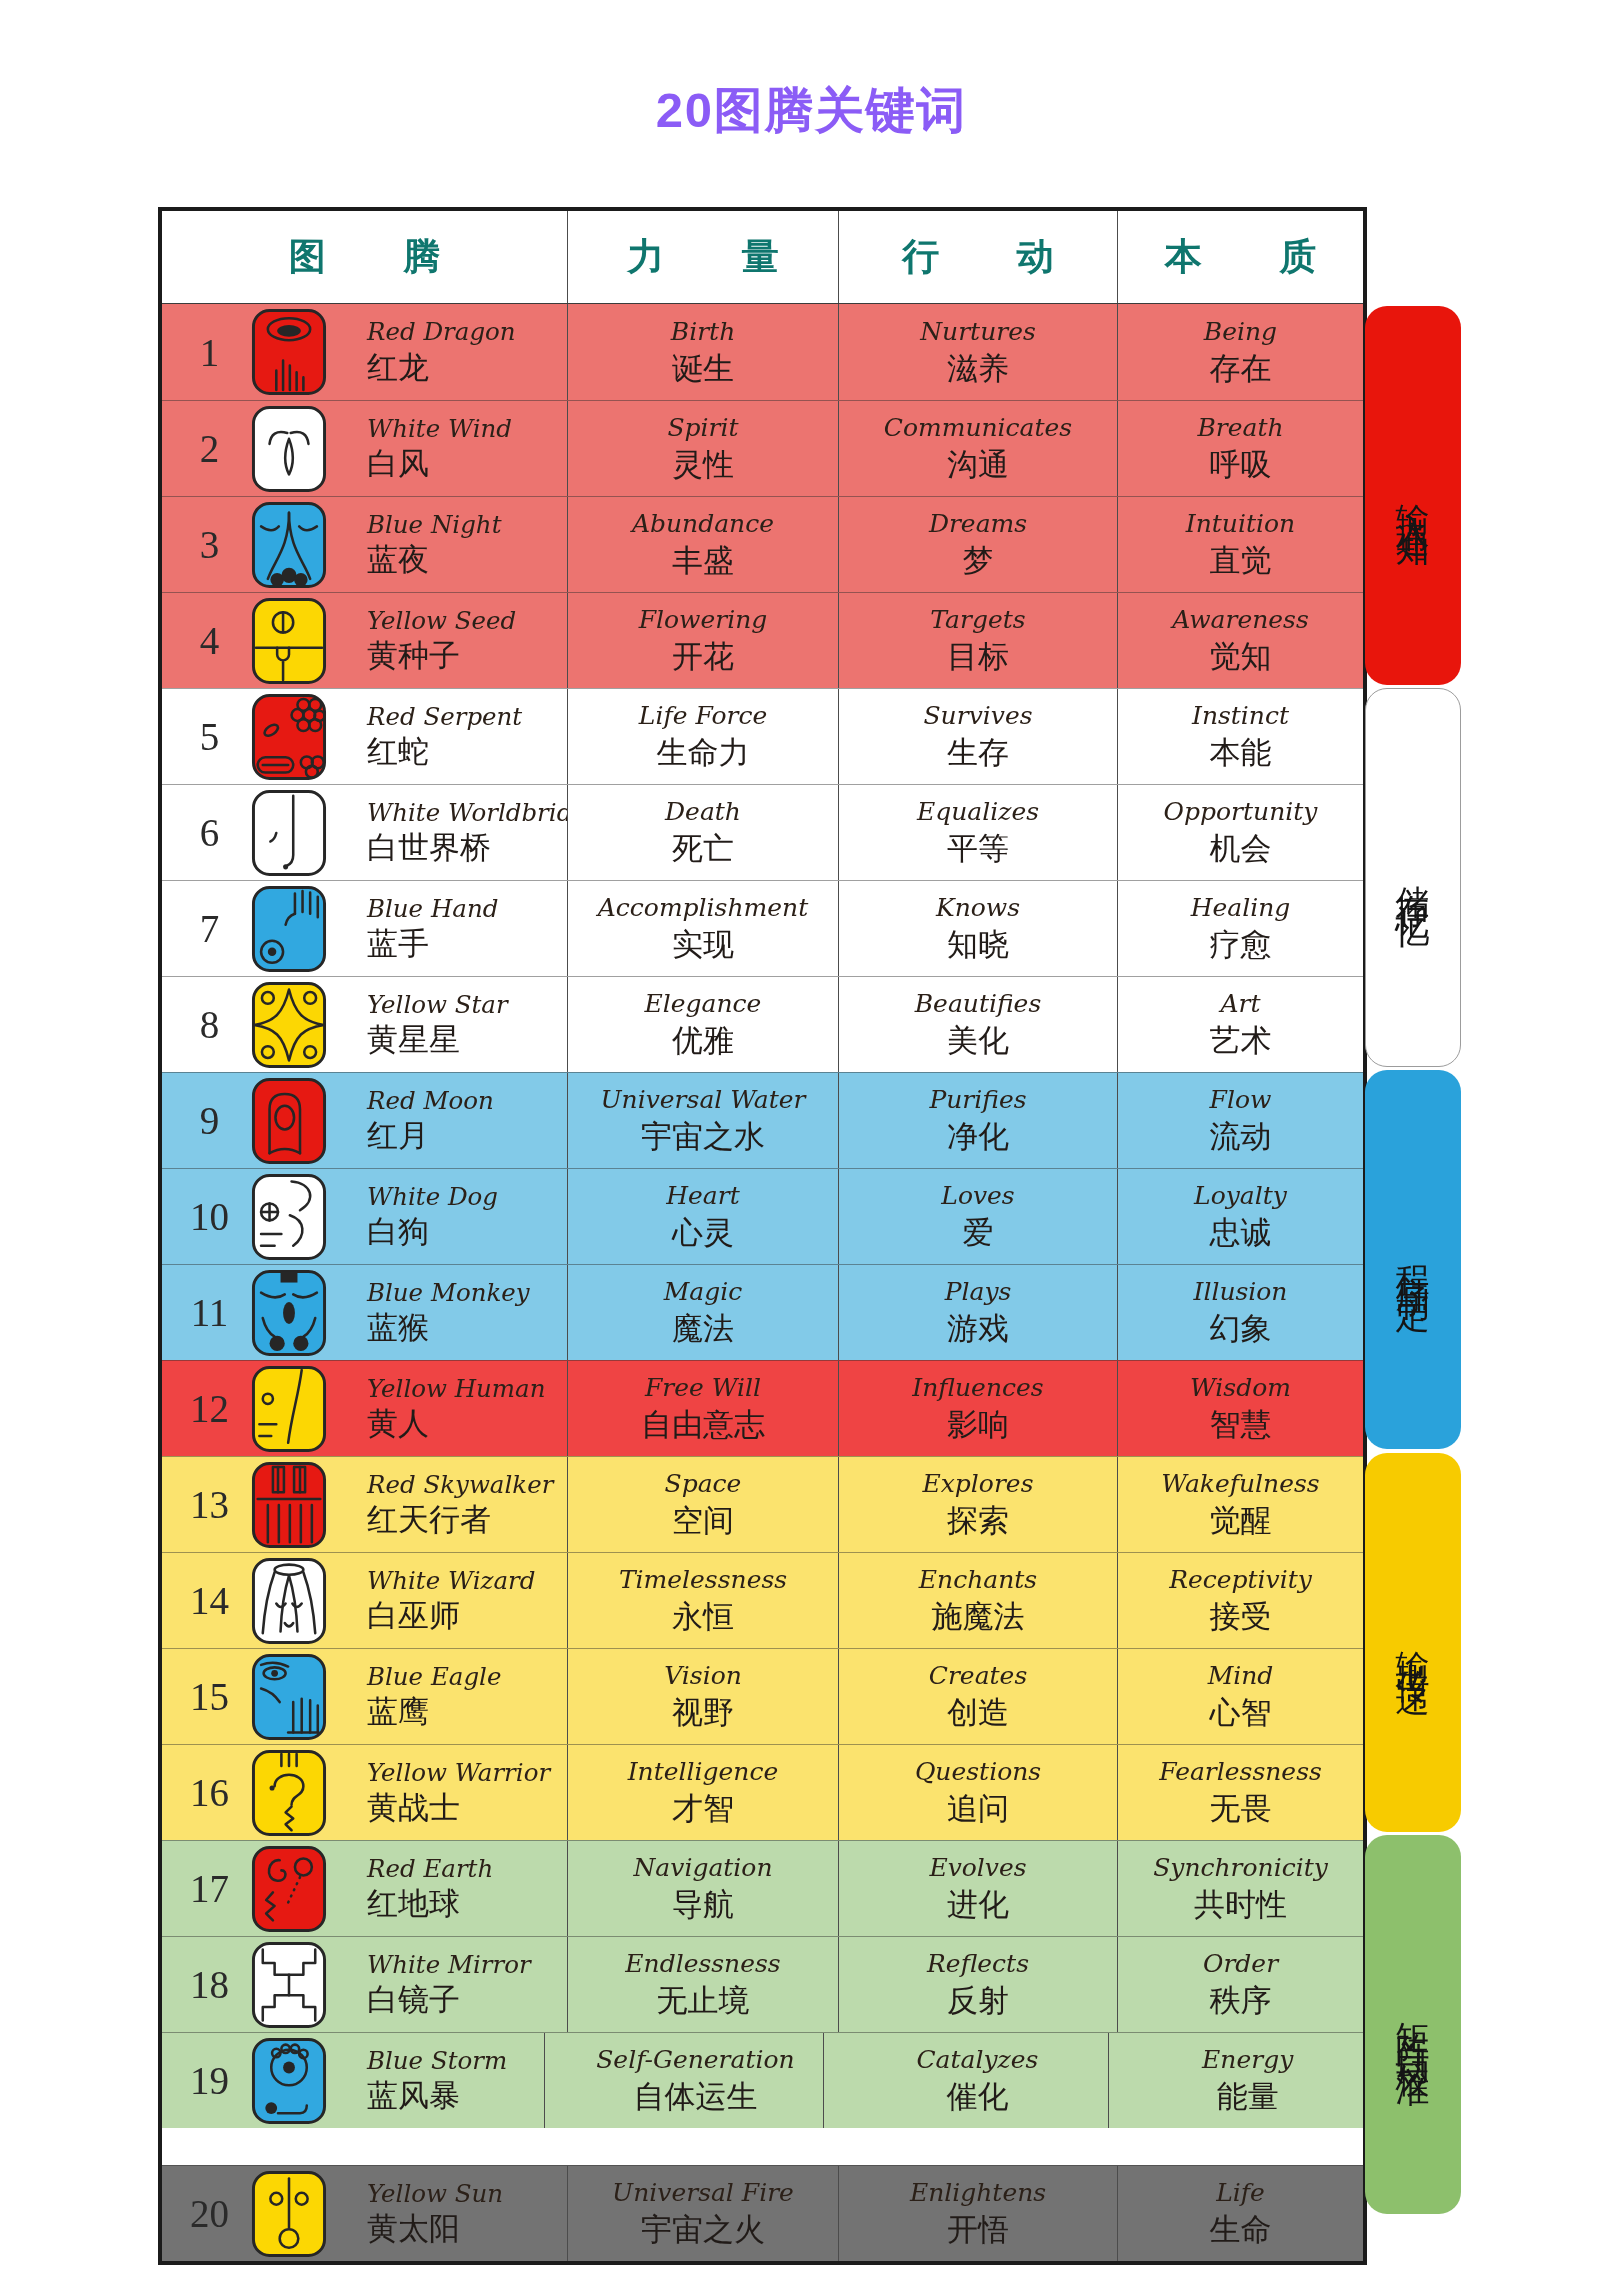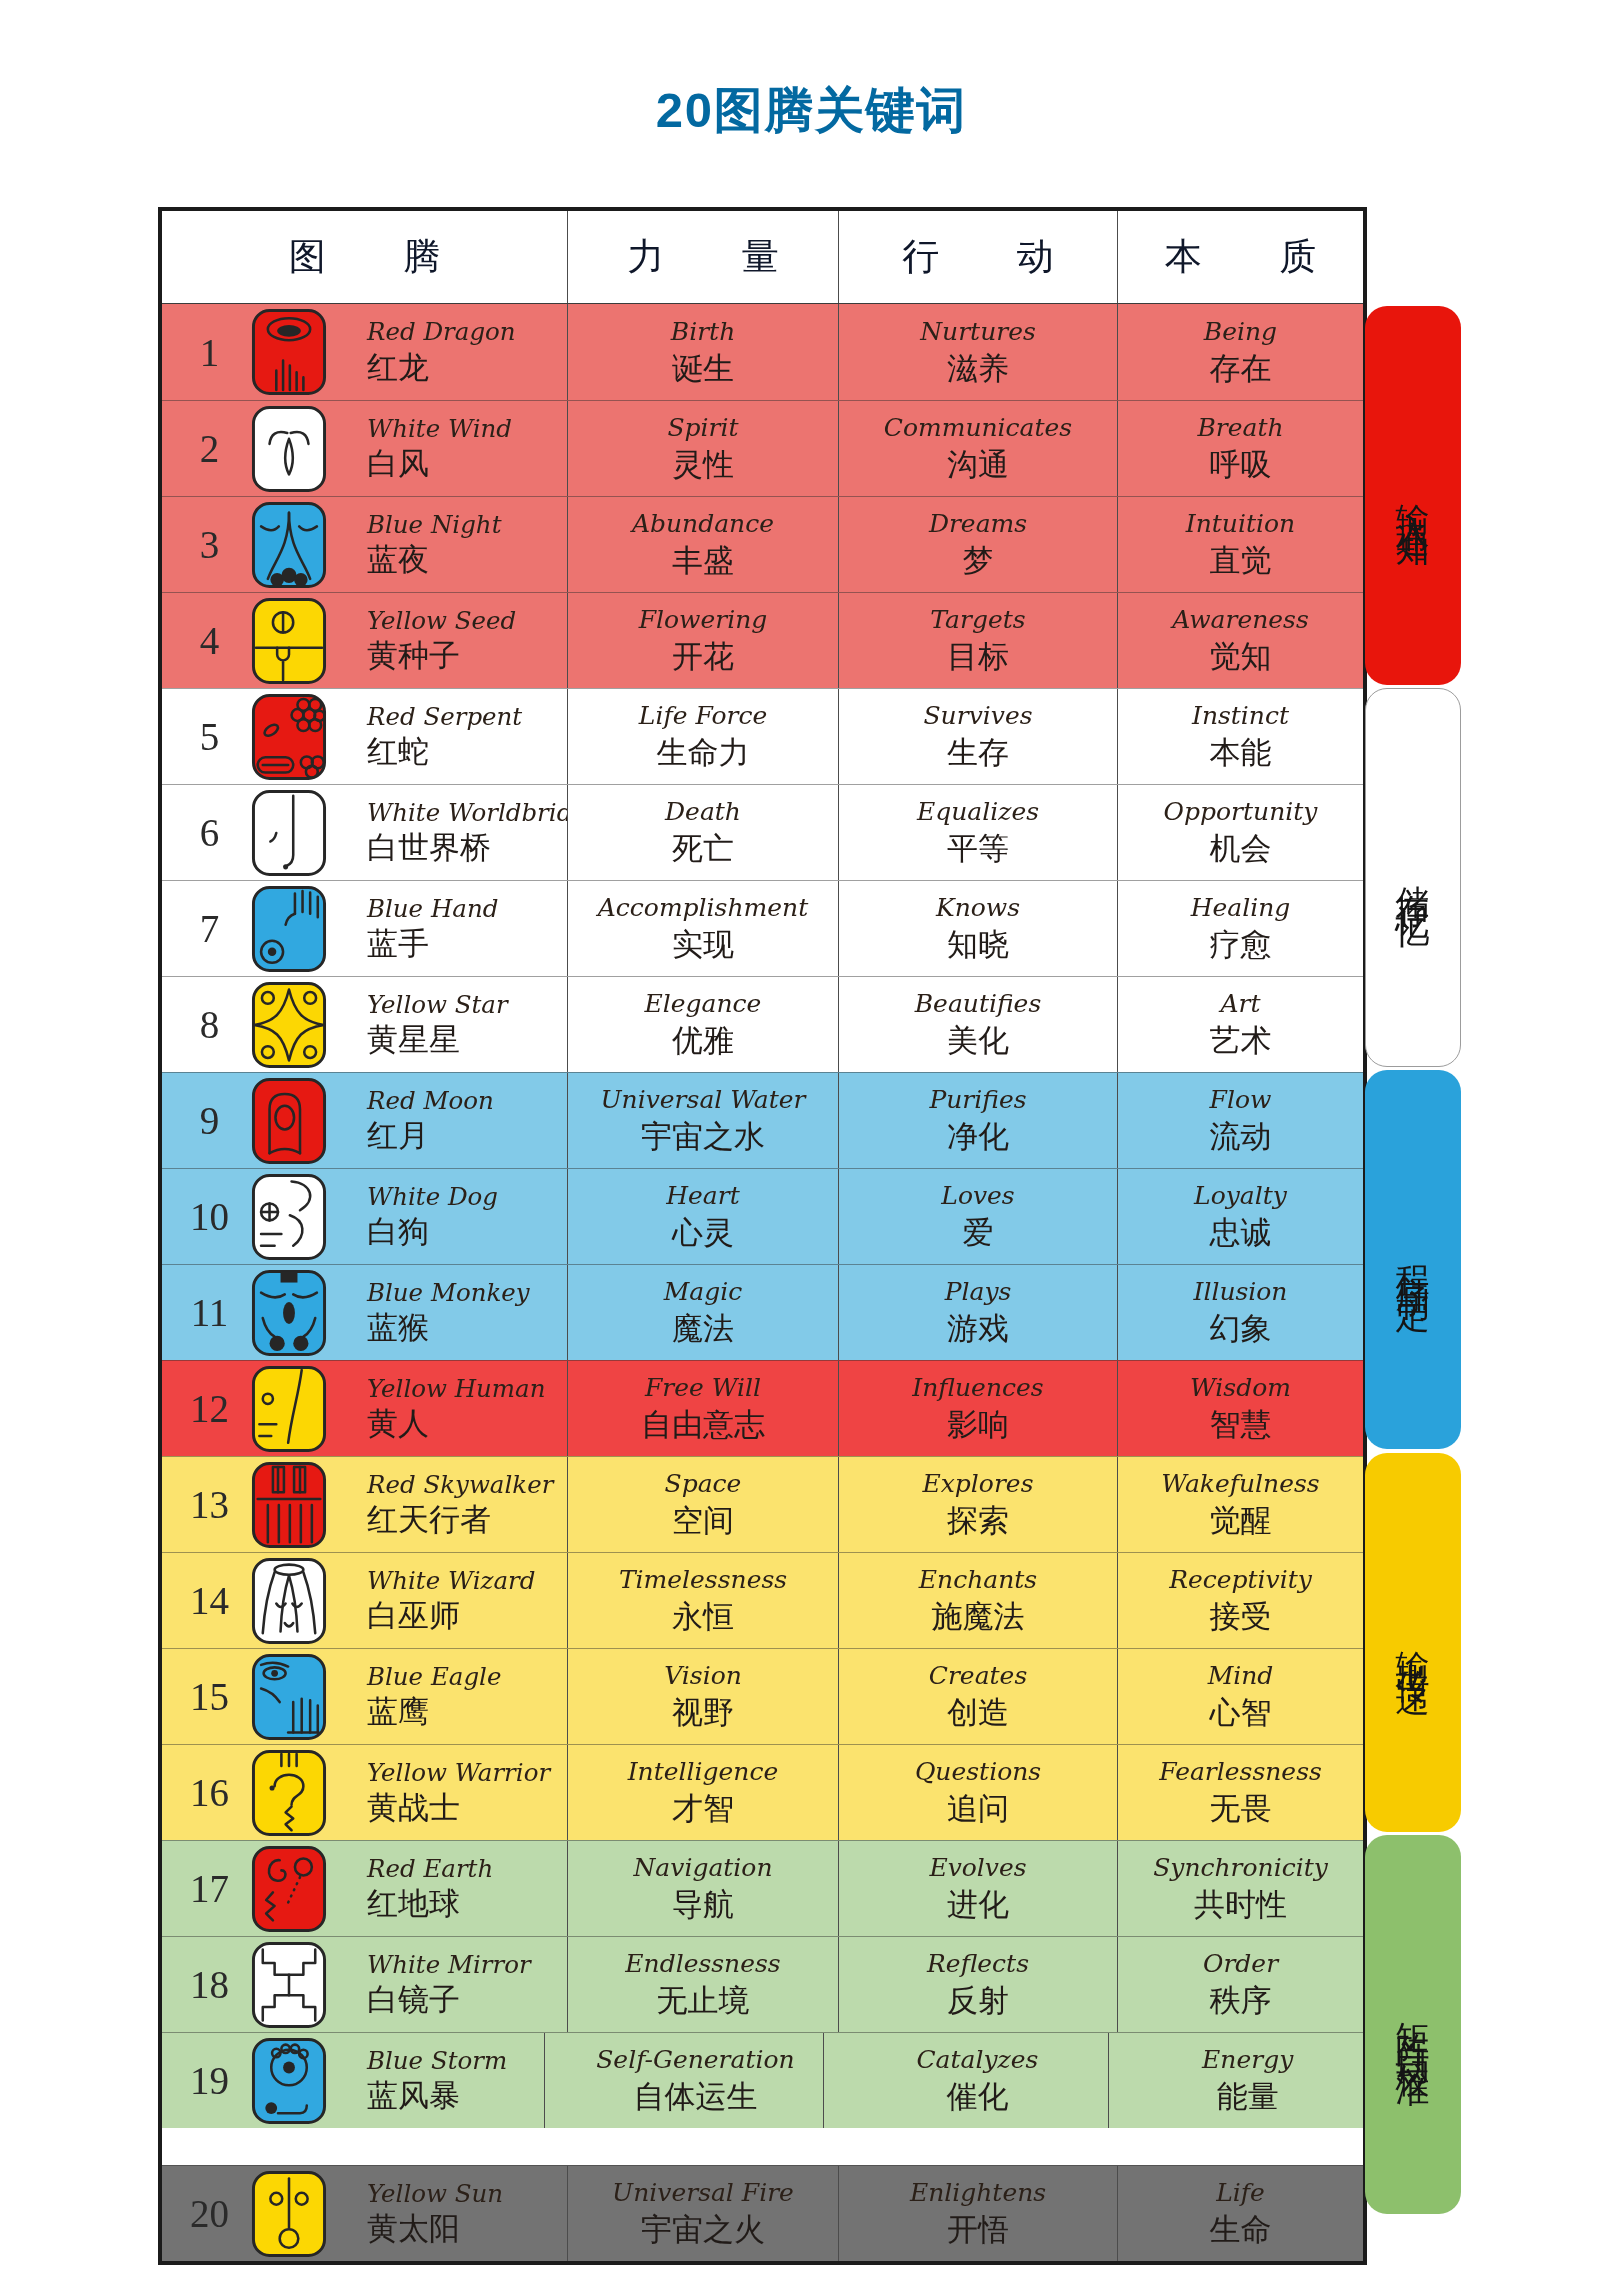--- a/index.html
+++ b/index.html
@@ -1,24 +1,24 @@
 <!DOCTYPE html>
 <html style="font-size:13.5px"><head>
 <meta charset="utf-8">
 <style>
   html,body{margin:0;padding:0;background:#ffffff;}
   .stage{position:relative;width:1623px;height:2295px;background:#ffffff;overflow:hidden;
          font-family:"Liberation Sans",sans-serif;color:#2b2523;}
   .title{position:absolute;left:0;top:78px;width:100%;text-align:center;
-         font-size:49px;font-weight:700;letter-spacing:1.7px;color:#0369a1;}
+         font-size:49px;font-weight:700;letter-spacing:1.7px;color:#8b5cf6;}
   .table-wrap{position:absolute;left:158px;top:207px;width:1209px;
               border:4.2px solid #1b1b1b;box-sizing:border-box;background:#fff;}
   .hdr{display:flex;height:93px;background:#ffffff;border-bottom:1.7px solid #3c3c3c;box-sizing:border-box;}
   .hdr-cell{display:flex;align-items:center;justify-content:center;
-            font-size:37px;font-weight:400;color:#0f172a;letter-spacing:0.55em;text-indent:0.55em;
+            font-size:37px;font-weight:700;color:#0f766e;letter-spacing:0.55em;text-indent:0.55em;
             border-right:1.7px solid #4c4c4c;box-sizing:border-box;}
   .hdr-cell:last-child{border-right:none;}
   .c1{width:406px;} .c2{width:271px;} .c3{width:279px;} .c4{width:245px;}
   .row{display:flex;height:96px;box-sizing:border-box;border-top:1.7px solid rgba(45,45,45,0.45);}
   .row:first-child{border-top:none;}
   .cell{display:flex;flex-direction:column;align-items:center;justify-content:center;
         gap:7.6px;border-right:1.7px solid #4c4c4c;box-sizing:border-box;overflow:hidden;}
   .cell:last-child{border-right:none;text-align:center;}
   .en{font-family:"DejaVu Serif","Liberation Serif",serif;font-style:italic;
       font-size:25px;line-height:1.05;color:#2b2018;white-space:nowrap;}

